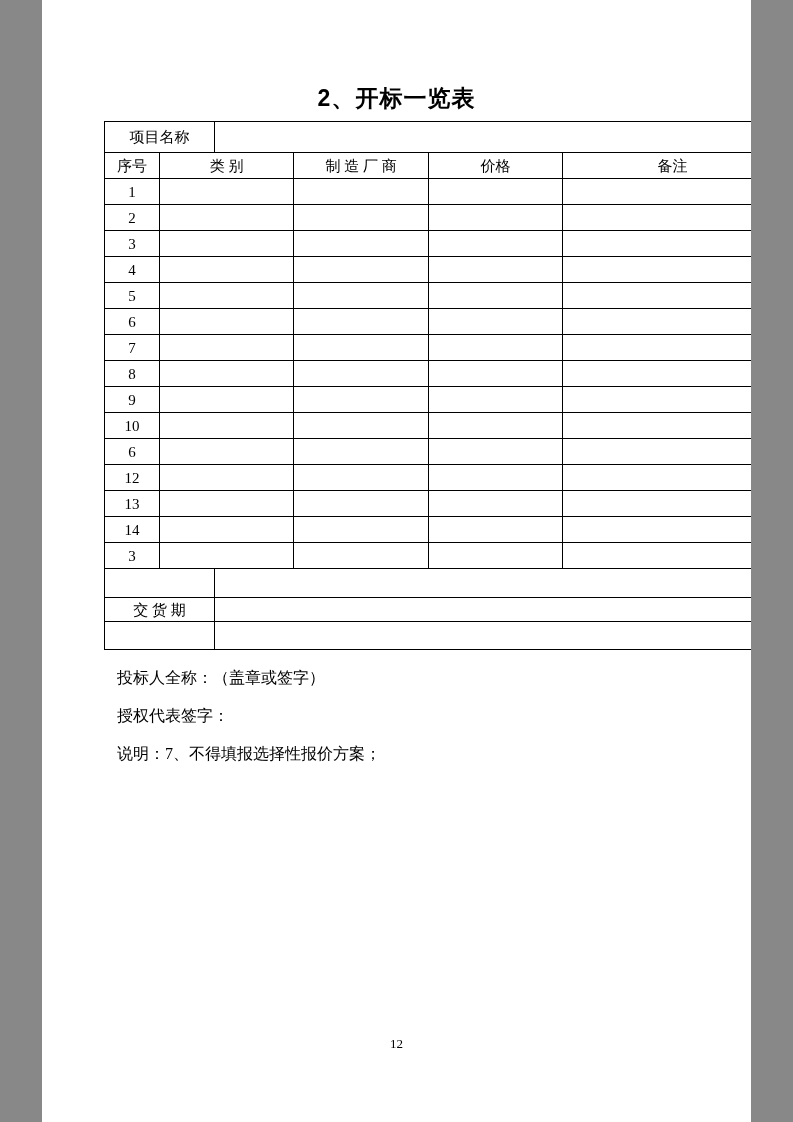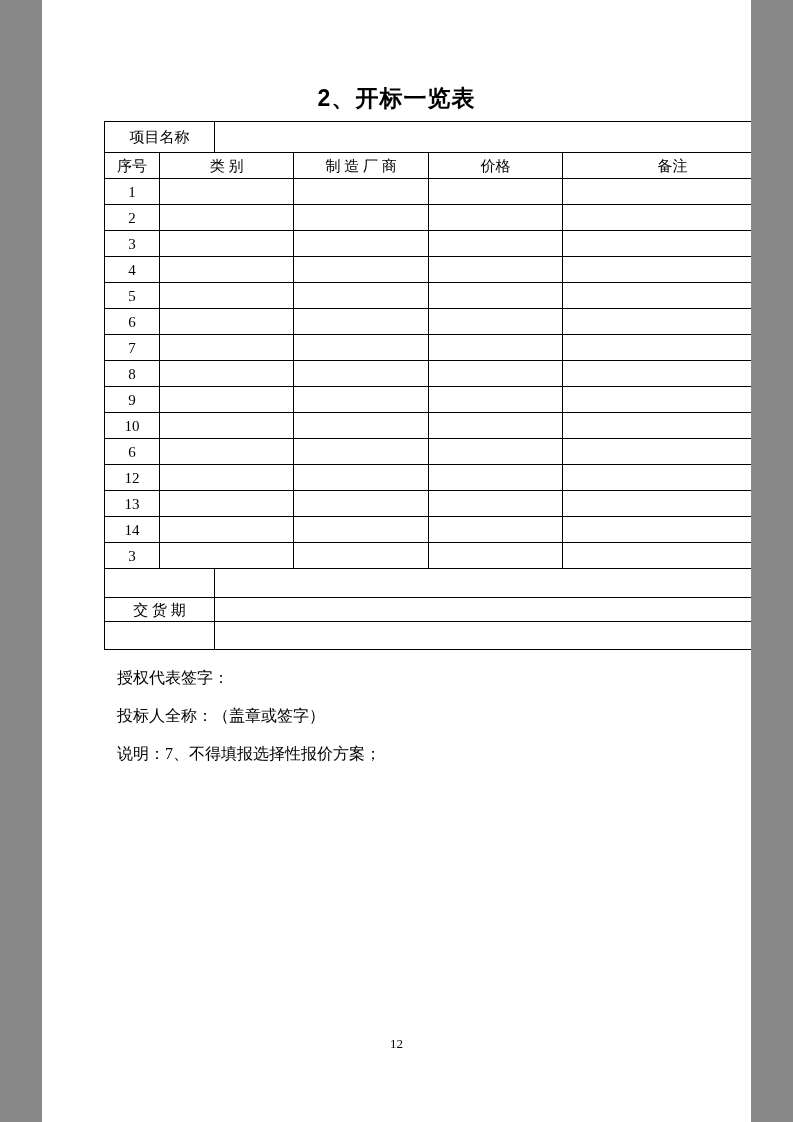--- a/index.html
+++ b/index.html
@@ -209,20 +209,20 @@
         <td colspan="4" class="c-value"></td>
       </tr>
       <tr class="r-empty-b">
         <td colspan="2" class="c-label"></td>
         <td colspan="4" class="c-value"></td>
       </tr>
     </tbody>
   </table>
 
   <div class="notes">
+    <p>投标人全称：（盖章或签字）</p>
     <p>授权代表签字：</p>
-    <p>投标人全称：（盖章或签字）</p>
     <p>说明：7、不得填报选择性报价方案；</p>
   </div>
 
   <div class="page-number">12</div>
 
 </div>
 
 </body></html>

